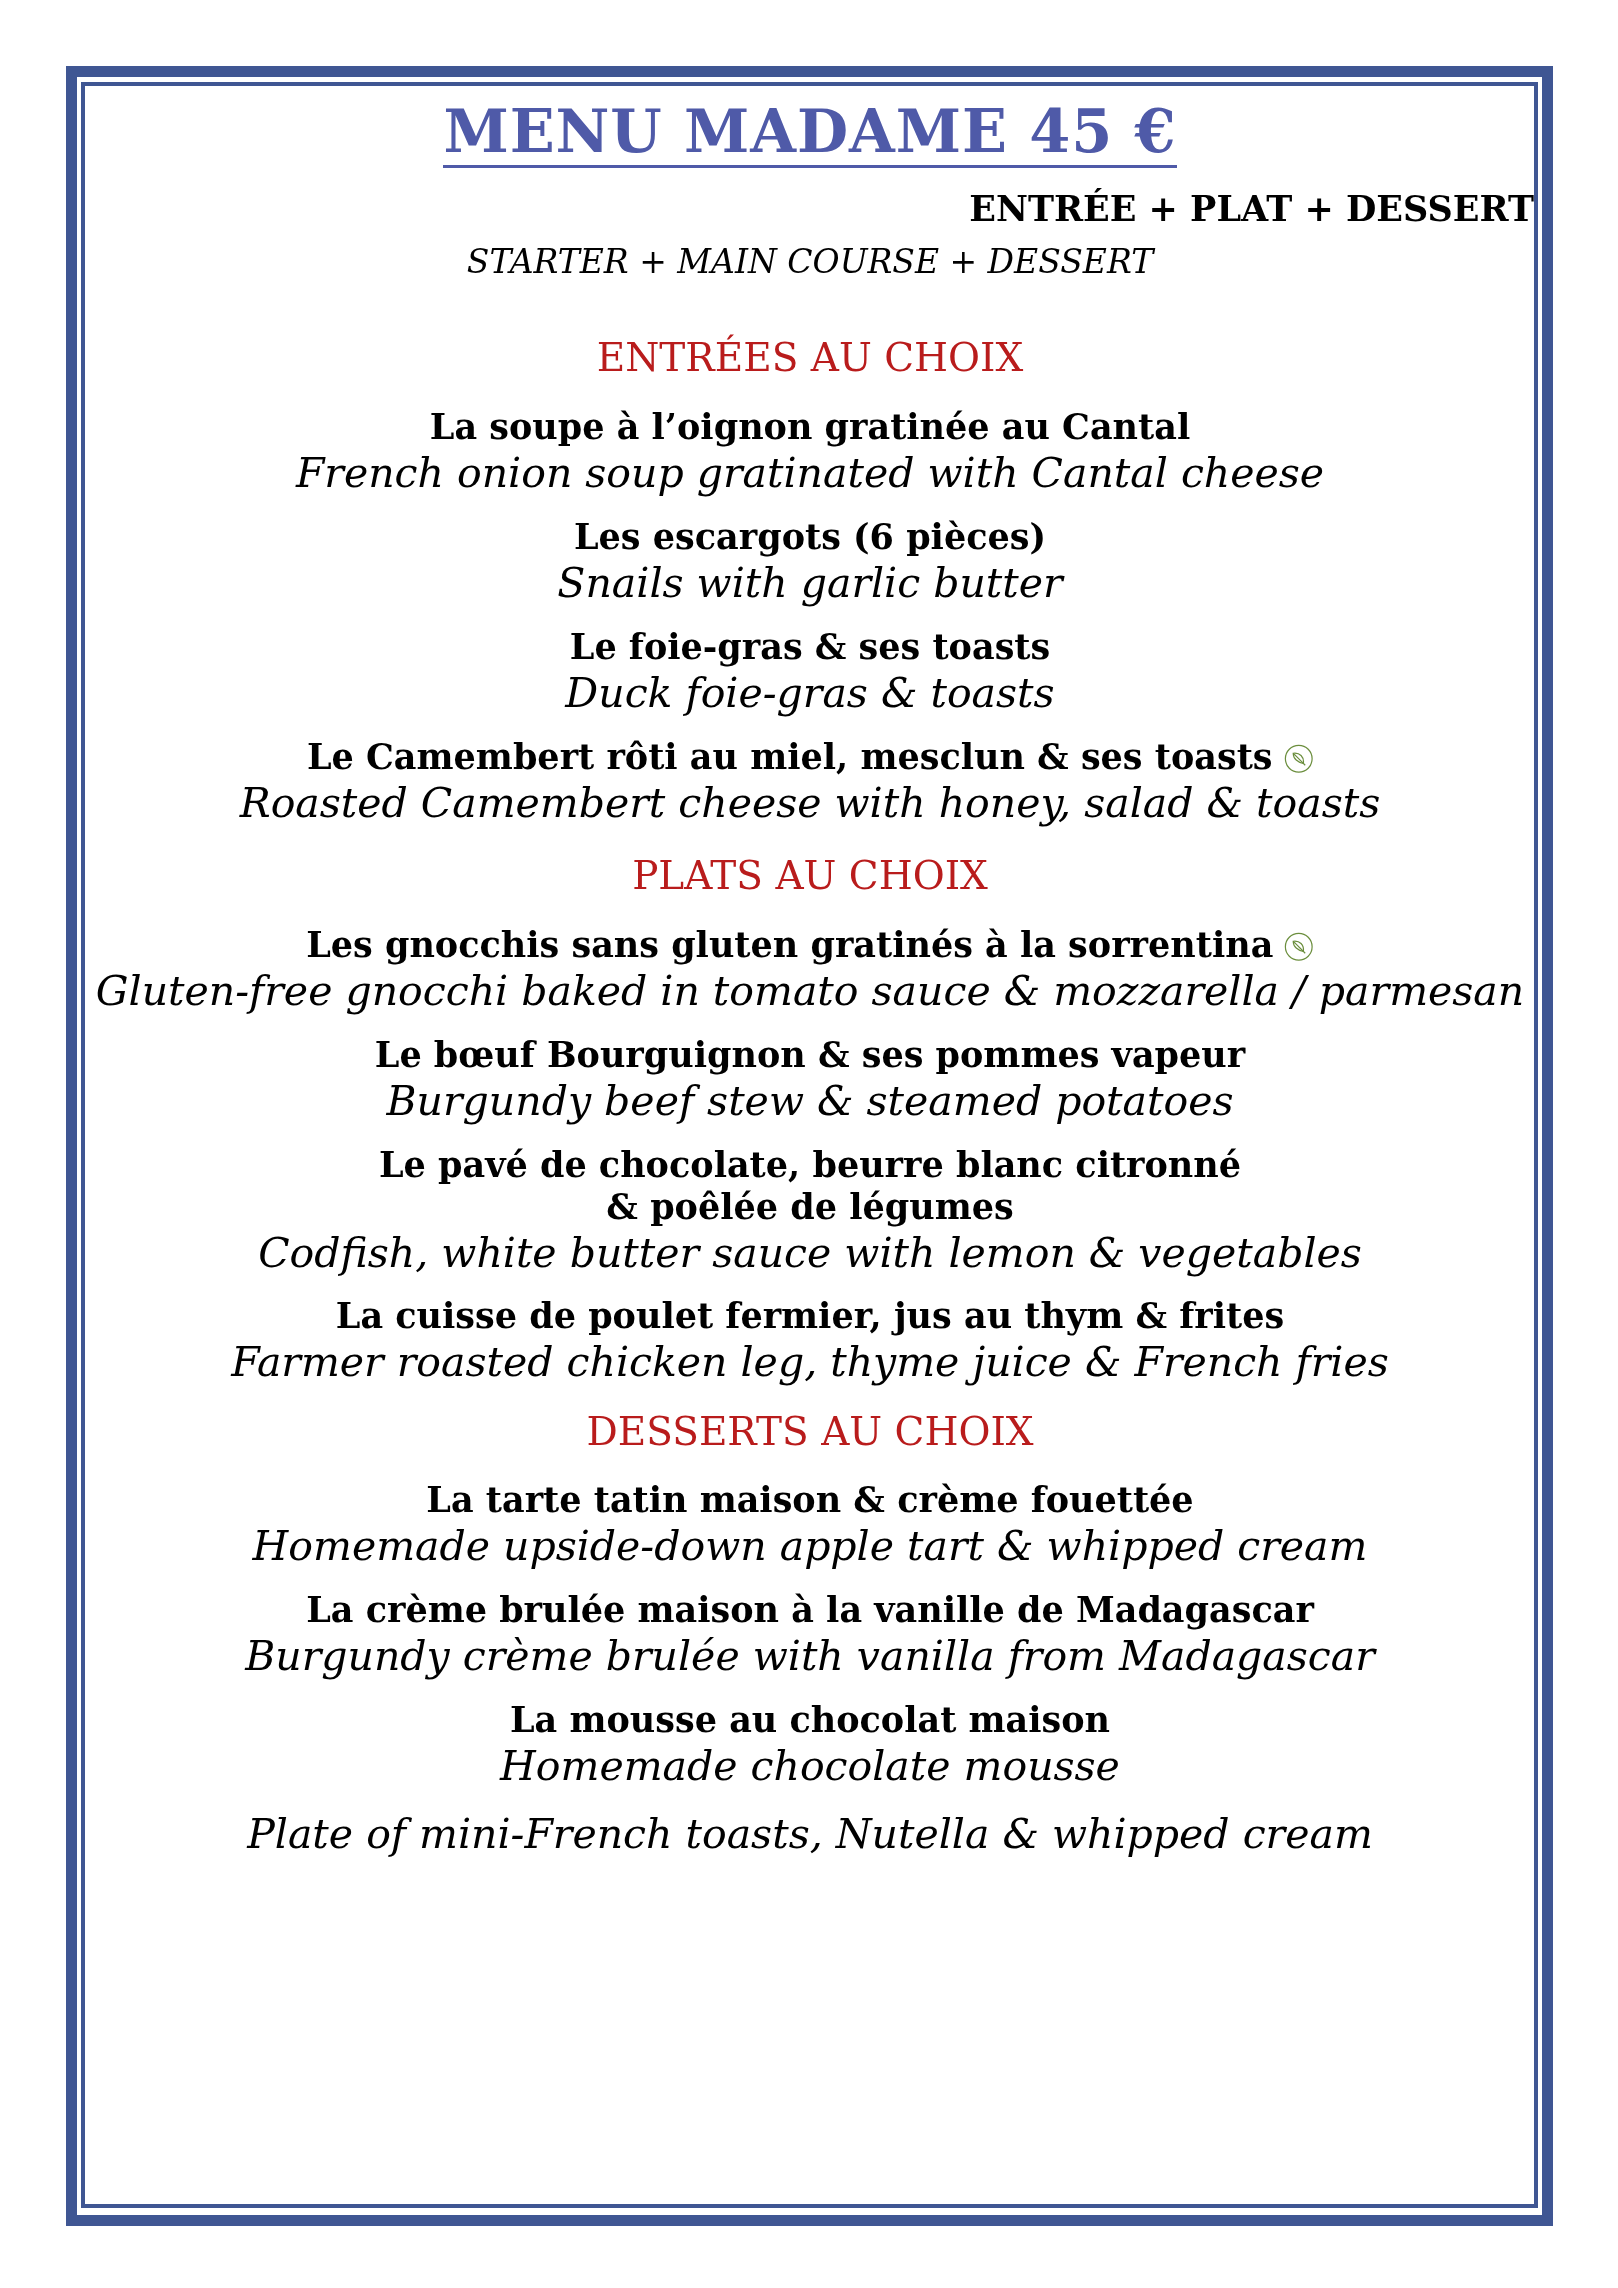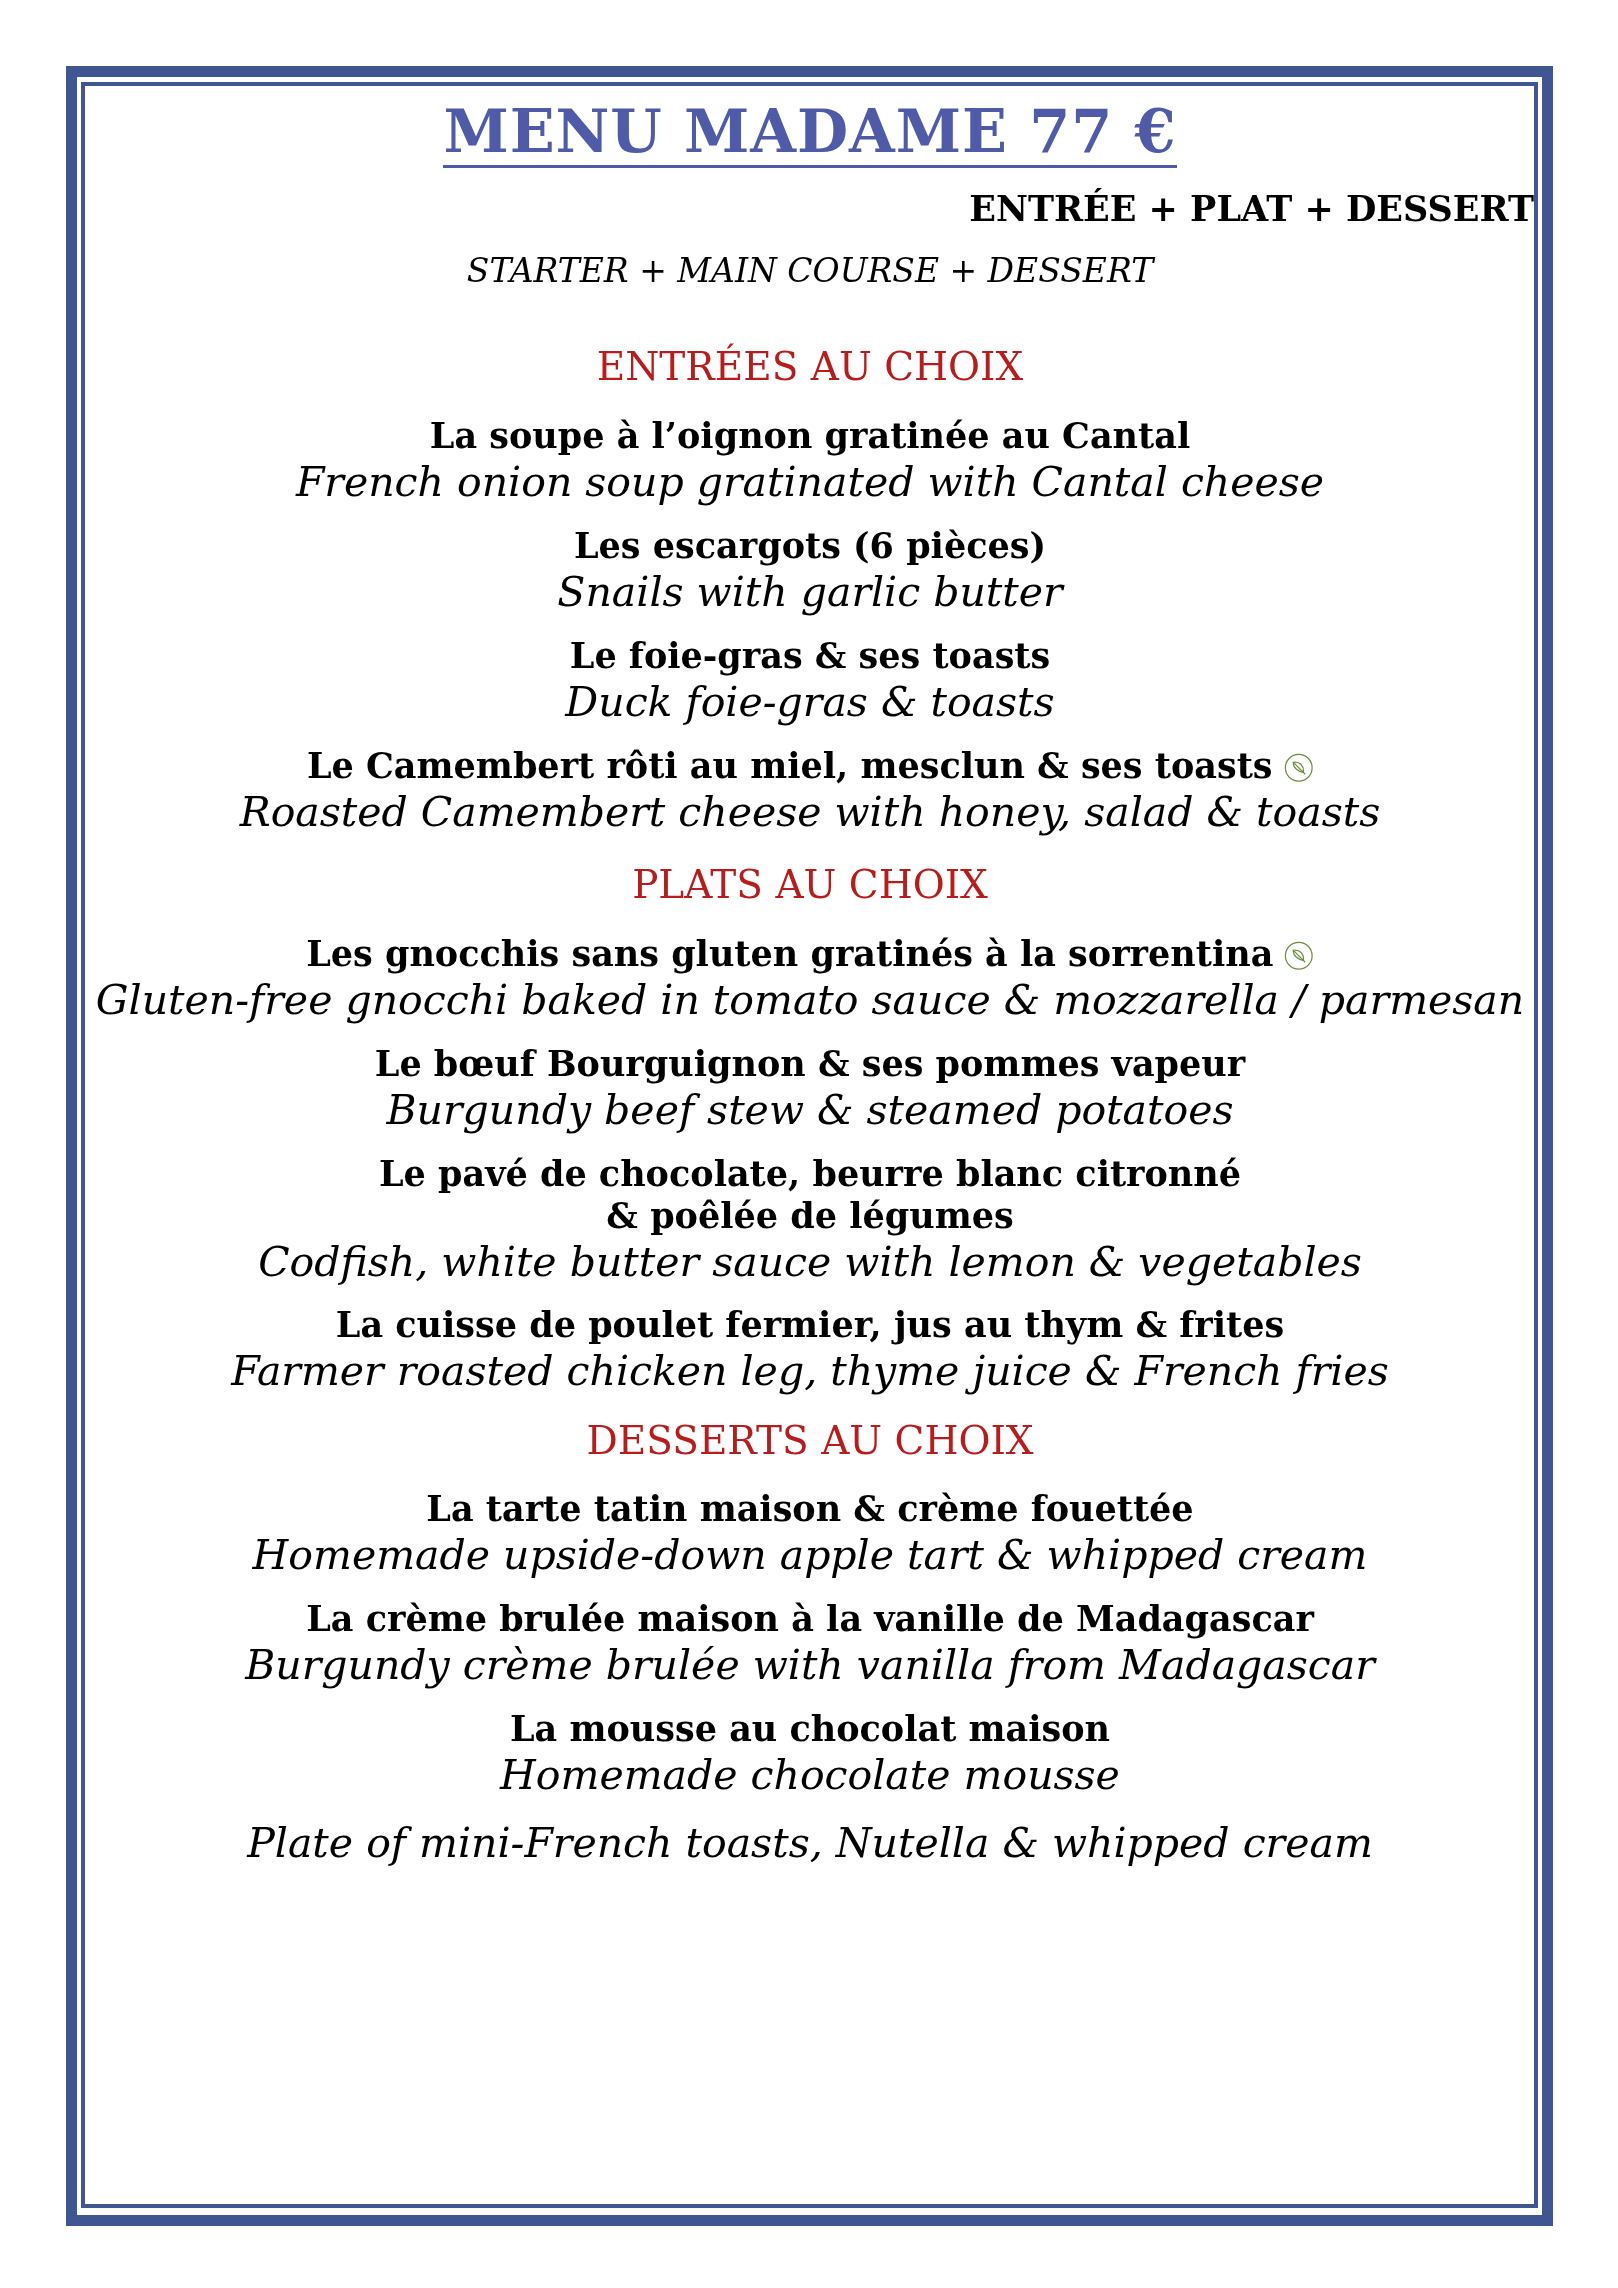--- a/index.html
+++ b/index.html
@@ -18,21 +18,21 @@
     text-align: center; color: #000;
     font-family: "DejaVu Serif", serif;
   }
   .title {
     display: inline-block; margin-top: 13px;
     font-size: 59px; font-weight: bold; color: #4f5aa8;
     letter-spacing: 0.9px; border-bottom: 3.7px solid #4f5aa8; line-height: 1.1;
     padding-bottom: 0;
   }
   .formula { font-size: 35px; font-weight: bold; margin-top: 20px; line-height: 1.2; text-align: right; }
-  .formula-en { font-size: 33px; font-style: italic; line-height: 1.2; margin-top: 21px; }
+  .formula-en { font-size: 33px; font-style: italic; line-height: 1.2; margin-top: 12px; }
   .section-title {
     font-size: 39px; font-weight: normal; color: #b91c1c;
     margin-top: 48px; margin-bottom: 24px; line-height: 1.2;
   }
   .section-title.first { margin-top: 54px; }
   .dish { margin-bottom: 16.6px; }
   .dish-name { font-size: 35px; font-weight: bold; line-height: 1.2; }
   .dish-desc { font-size: 41px; font-style: italic; line-height: 1.25; }
   .veg-icon {
     display: inline-block; width: 29.5px; height: 29.5px; vertical-align: middle;
@@ -43,21 +43,21 @@
 </style>
 </head>
 <body>
 
 <div class="frame-outer"></div>
 <div class="frame-inner"></div>
 
 <div class="content">
 
   <div>
-    <div class="title">MENU MADAME 77 €</div>
+    <div class="title">MENU MADAME 45 €</div>
     <div class="formula">ENTRÉE + PLAT + DESSERT</div>
     <div class="formula-en">STARTER + MAIN COURSE + DESSERT</div>
   </div>
 
   <div>
     <div class="section-title first">ENTRÉES AU CHOIX</div>
 
     <div class="dish">
       <div class="dish-name">La soupe à l’oignon gratinée au Cantal</div>
       <div class="dish-desc">French onion soup gratinated with Cantal cheese</div>

